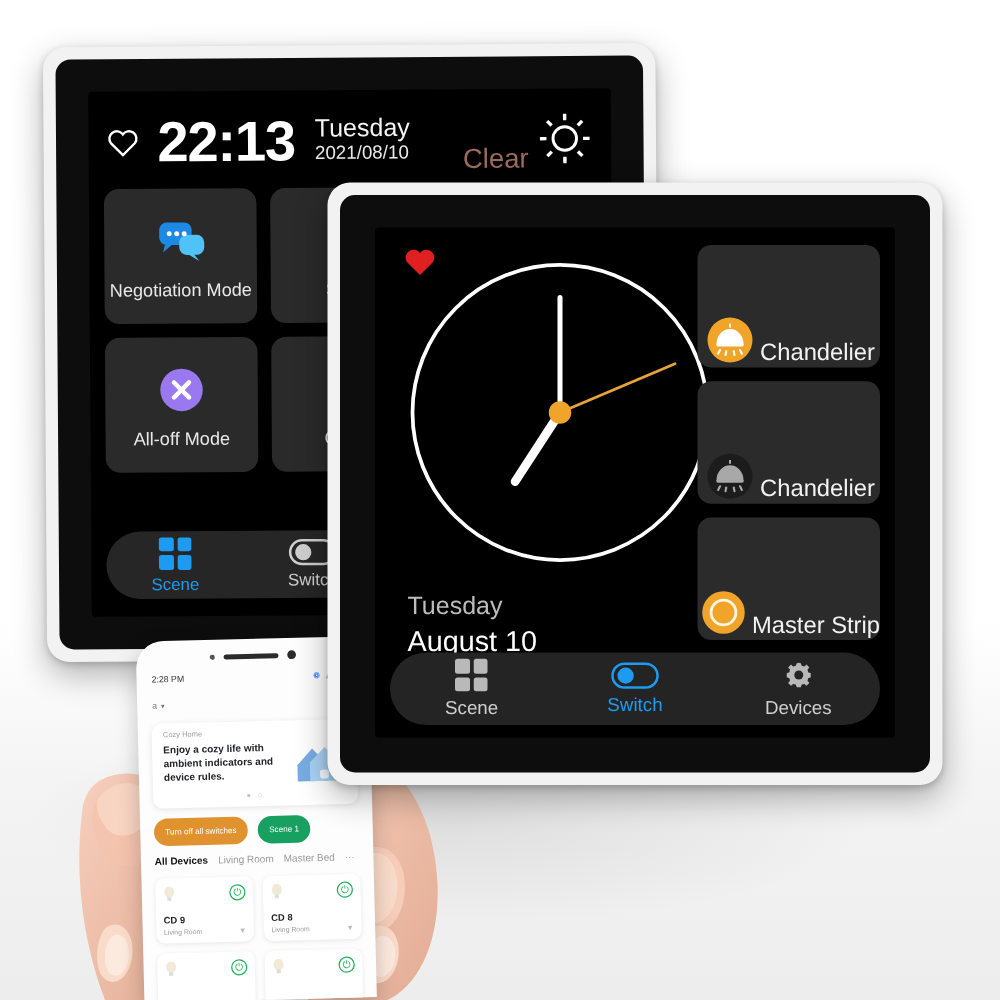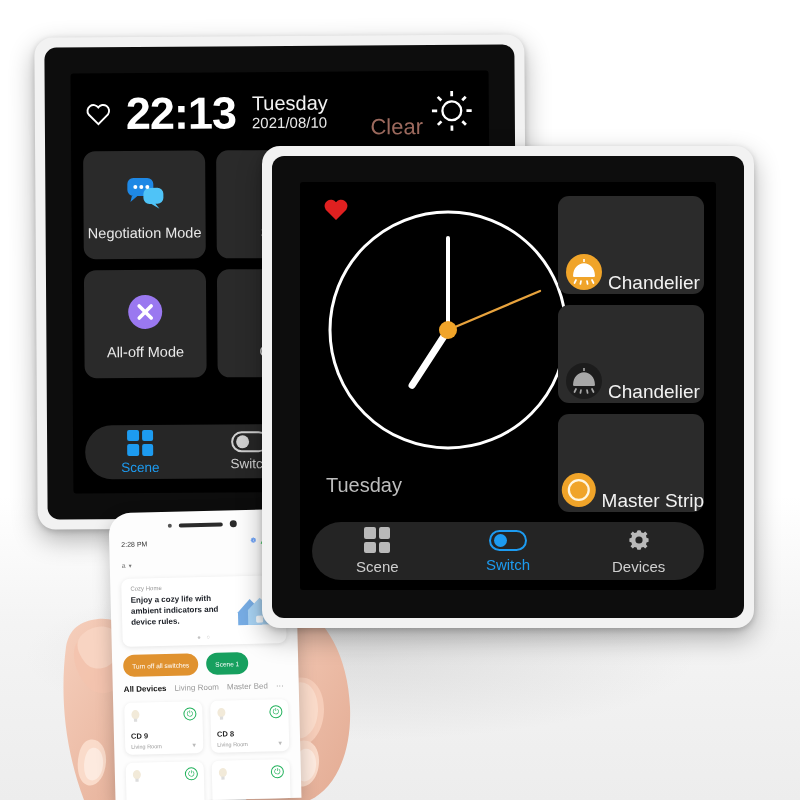--- a/index.html
+++ b/index.html
@@ -341,20 +341,21 @@
 
           <svg class="clock-wrap" id="clock-svg" viewBox="0 0 268 268">
             <circle cx="134" cy="134" r="118" fill="none" stroke="#ffffff" stroke-width="3"></circle>
             <line id="hand-minute" x1="134" y1="134" x2="134.00" y2="42.00" stroke="#ffffff" stroke-width="4" stroke-linecap="round"></line>
             <line id="hand-hour" x1="134" y1="134" x2="98.05" y2="189.35" stroke="#ffffff" stroke-width="7" stroke-linecap="round"></line>
             <line id="hand-second" x1="134" y1="134" x2="226.05" y2="94.93" stroke="#e8a33d" stroke-width="2.2" stroke-linecap="round"></line>
             <circle cx="134" cy="134" r="9" fill="#f0a429"></circle>
           </svg>
 
           <div class="fp-day">Tuesday</div>
+          <div class="fp-date">August 10</div>
 
           <div class="fp-devices">
             <div class="dev-card">
               <svg class="dev-ico" viewBox="0 0 44 44">
                 <circle cx="22" cy="22" r="18" fill="#f0a429"></circle>
                 <path d="M22 9v3M12 25c0-6 4.5-11 10-11s10 5 10 11Z" fill="#fff" stroke="#fff" stroke-width="1.6" stroke-linejoin="round"></path>
                 <rect x="11" y="24.5" width="22" height="2.6" rx="1.3" fill="#fff"></rect>
                 <g stroke="#fff" stroke-width="1.7" stroke-linecap="round">
                   <line x1="14" y1="30" x2="12.5" y2="33"></line>
                     <line x1="19" y1="31" x2="18.4" y2="34"></line>

